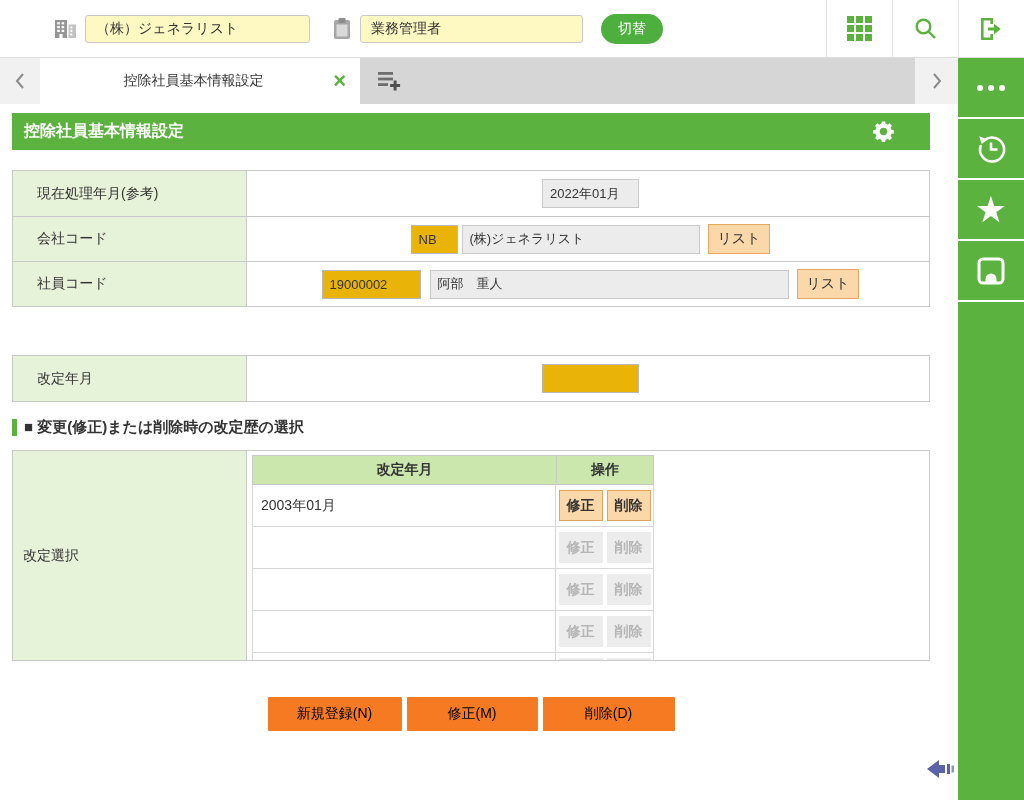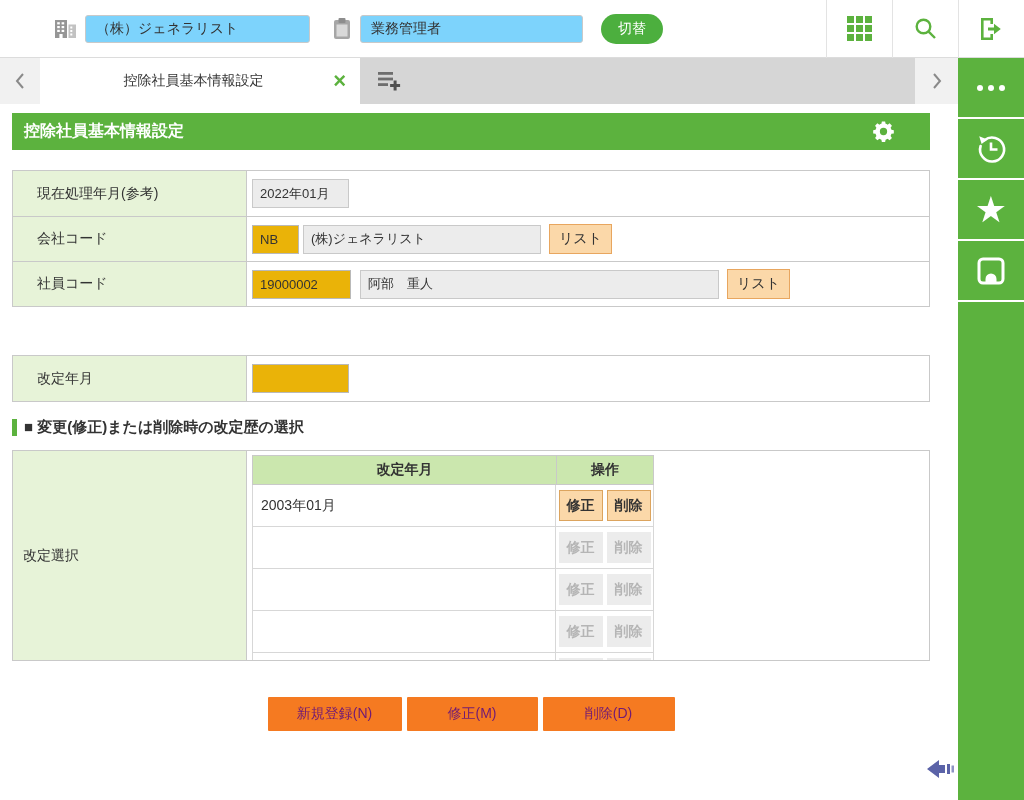--- a/index.html
+++ b/index.html
@@ -2,21 +2,21 @@
 <html><head>
 <meta charset="utf-8">
 <style>
   * { margin:0; padding:0; box-sizing:border-box; }
   html,body { width:1024px; height:800px; background:#fff; font-family:"Liberation Sans","DejaVu Sans",sans-serif; color:#333; overflow:hidden; }
   .stage { position:relative; width:1024px; height:800px; background:#fff; }
 
   
   .topbar { position:absolute; left:0; top:0; width:1024px; height:58px; background:#fff; border-bottom:1px solid #dcdcdc; display:flex; align-items:center; }
   .topbar .ico { display:flex; align-items:center; justify-content:center; }
-  .tb-input { height:28px; background:#7dd3fc; border:1px solid #c9c9c9; border-radius:3px; font-size:14px; color:#333; padding:0 10px; font-family:inherit; }
+  .tb-input { height:28px; background:#fef9c3; border:1px solid #c9c9c9; border-radius:3px; font-size:14px; color:#333; padding:0 10px; font-family:inherit; }
   .tb-company { width:225px; margin-left:8px; }
   .tb-role { width:223px; margin-left:8px; }
   .switch-btn { margin-left:18px; height:30px; padding:0 17px; background:#4caf3e; border:none; border-radius:15px; color:#fff; font-size:14px; font-family:inherit; cursor:pointer; }
   .tb-spacer { flex:1; }
   .tb-cell { width:66px; height:58px; display:flex; align-items:center; justify-content:center; border-left:1px solid #e3e3e3; cursor:pointer; }
   .grid-icon { display:grid; grid-template-columns:repeat(3,7px); grid-gap:2px; }
   .grid-icon i { width:7px; height:7px; background:#5cb23e; }
 
   
   .tabbar { position:absolute; left:0; top:58px; width:958px; height:46px; background:#d6d6d6; }
@@ -39,21 +39,21 @@
   .content { position:absolute; left:0; top:104px; width:958px; height:696px; background:#fff; }
 
   .title-bar { position:absolute; left:12px; top:9px; width:918px; height:37px; background:#5cb23e; display:flex; align-items:center; padding:0 35px 0 12px; }
   .title-bar h1 { font-size:16px; font-weight:bold; color:#fff; flex:1; }
   .gear { cursor:pointer; display:flex; }
 
   .ftable { position:absolute; left:12px; width:918px; border:1px solid #c9c9c9; background:#fff; }
   .frow { display:flex; height:45px; border-top:1px solid #c9c9c9; }
   .frow:first-child { border-top:none; }
   .flabel { width:234px; background:#e7f3d8; border-right:1px solid #c9c9c9; display:flex; align-items:center; padding-left:24px; font-size:14px; color:#333; }
-  .fvalue { flex:1; display:flex; align-items:center; padding-left:5px; }
+  .fvalue { flex:1; display:flex; align-items:center; padding-left:5px;justify-content:center; }
   .ibox { height:29px; border:1px solid #b9b9b9; background:#eab308; font-size:13px; color:#333; padding:0 7px; font-family:inherit; }
   .ibox.ro { background:#ececec; border-color:#c9c9c9; }
   .list-btn { height:30px; padding:0 9px; background:#fbd8a9; border:1px solid #e8a65f; font-size:14px; color:#333; font-family:inherit; cursor:pointer; }
 
   .sec-head { position:absolute; left:12px; height:26px; display:flex; align-items:center; gap:7px; }
   .sec-bar { width:5px; height:17px; background:#5cb23e; }
   .sec-head span { font-size:15px; font-weight:bold; color:#333; }
 
   .big-row { position:absolute; left:12px; top:346px; width:918px; height:211px; border:1px solid #c9c9c9; display:flex; }
   .big-label { width:234px; background:#e7f3d8; border-right:1px solid #c9c9c9; display:flex; align-items:center; padding-left:10px; font-size:14px; }
@@ -64,21 +64,21 @@
   .rev-head .hc { background:#cbe7ae; border:1px solid #c9c9c9; display:flex; align-items:center; justify-content:center; font-size:14px; font-weight:bold; color:#333; }
   .hc.month { width:304px; border-right:none; }
   .hc.action { width:98px; }
   .rev-row { display:flex; height:42px; }
   .rev-month { width:304px; border:1px solid #d7d7d7; border-top:none; display:flex; align-items:center; padding-left:8px; font-size:14px; color:#333; }
   .rev-actions { width:98px; border:1px solid #d7d7d7; border-top:none; border-left:none; display:flex; align-items:center; justify-content:center; gap:4px; }
   .mini-btn { width:44px; height:31px; background:#fbd8a9; border:1px solid #dca45e; font-size:14px; font-weight:bold; color:#333; font-family:inherit; cursor:pointer; }
   .mini-btn.disabled { background:#ececec; border-color:#ececec; color:#b5b5b5; cursor:default; }
 
   .footer-btns { position:absolute; left:12px; top:593px; width:918px; display:flex; justify-content:center; gap:5px; }
-  .big-btn { height:34px; background:#f57a21; border:none; color:#701a75; font-size:14px; font-family:inherit; cursor:pointer; border-radius:1px; }
+  .big-btn { height:34px; background:#f57a21; border:none; color:#000000; font-size:14px; font-family:inherit; cursor:pointer; border-radius:1px; }
   .big-btn.new { width:134px; }
   .big-btn.edit { width:131px; }
   .big-btn.del { width:132px; }
 
   .collapse-arrow { position:absolute; top:653px; right:2px; cursor:pointer; display:flex; }
 </style>
 </head>
 <body>
 
 <div class="stage">

